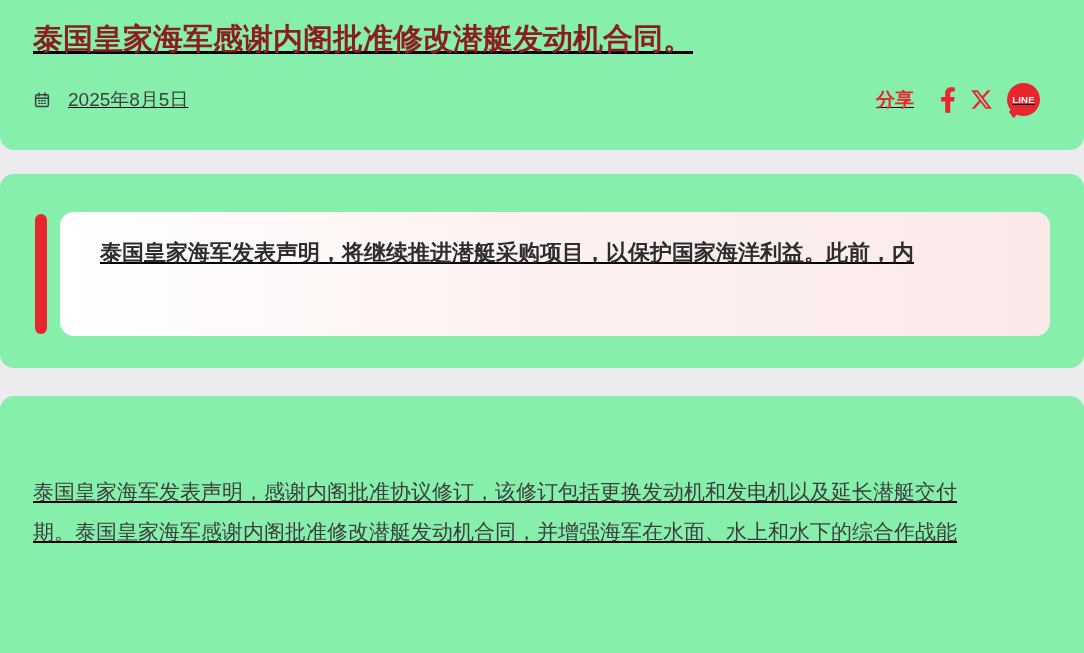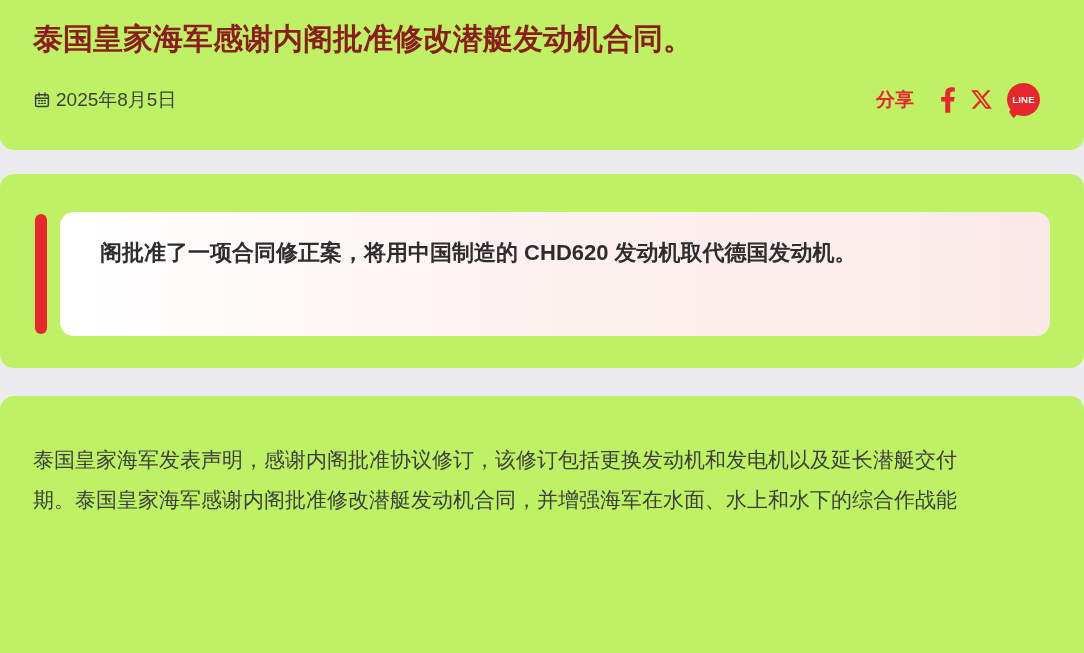--- a/index.html
+++ b/index.html
@@ -3,21 +3,21 @@
 <meta charset="utf-8">
 <style>
   * { box-sizing: border-box; }
   html, body { margin: 0; padding: 0; }
   body {
     width: 1084px; height: 653px;
     background: #ececee;
     font-family: "Liberation Sans", "DejaVu Sans", sans-serif;
     overflow: hidden;
   }
-  .card { background: #bef264; overflow: hidden; }
+  .card { background: #86efac; overflow: hidden; text-decoration: underline; }
 
   
   .card-top {
     height: 150px;
     border-radius: 0 0 14px 14px;
     padding: 21px 33px 0;
     margin-bottom: 24px;
   }
   .title {
     margin: 0;
@@ -29,21 +29,21 @@
   }
   .meta-row {
     margin-top: 26px;
     display: flex;
     align-items: center;
     justify-content: space-between;
   }
   .date {
     display: flex;
     align-items: center;
-    gap: 5px;
+    gap: 17px;
     color: #3f3f3f;
     font-size: 19px;
   }
   .share {
     display: flex;
     align-items: center;
     gap: 14px;
     padding-right: 11px;
   }
   .share-label {
@@ -106,21 +106,21 @@
     font-weight: 700;
     color: #2d2d2d;
     line-height: 42px;
     white-space: nowrap;
   }
 
   
   .card-body {
     height: 257px;
     border-radius: 14px 14px 0 0;
-    padding: 44px 33px 0;
+    padding: 76px 33px 0;
   }
   .body-line {
     margin: 0;
     font-size: 21px;
     color: #3e3e3e;
     line-height: 40px;
     white-space: nowrap;
   }
 </style>
 </head>
@@ -158,21 +158,21 @@
           </div>
         </button>
       </div>
     </div>
   </section>
 
   <section class="card card-quote">
     <div class="quote">
       <div class="quote-bar"></div>
       <div class="quote-box">
-        <p class="quote-line">阁批准了一项合同修正案，将用中国制造的 CHD620 发动机取代德国发动机。</p>
+        <p class="quote-line">泰国皇家海军发表声明，将继续推进潜艇采购项目，以保护国家海洋利益。此前，内</p>
       </div>
     </div>
   </section>
 
   <section class="card card-body">
     <p class="body-line">泰国皇家海军发表声明，感谢内阁批准协议修订，该修订包括更换发动机和发电机以及延长潜艇交付</p>
     <p class="body-line">期。泰国皇家海军感谢内阁批准修改潜艇发动机合同，并增强海军在水面、水上和水下的综合作战能</p>
   </section>
 
 </div>

